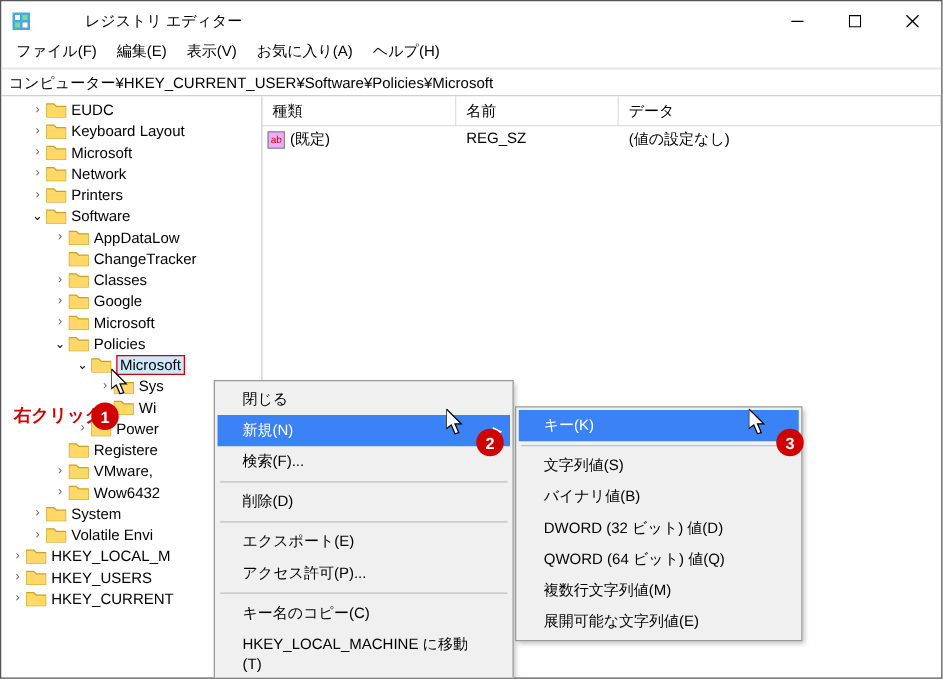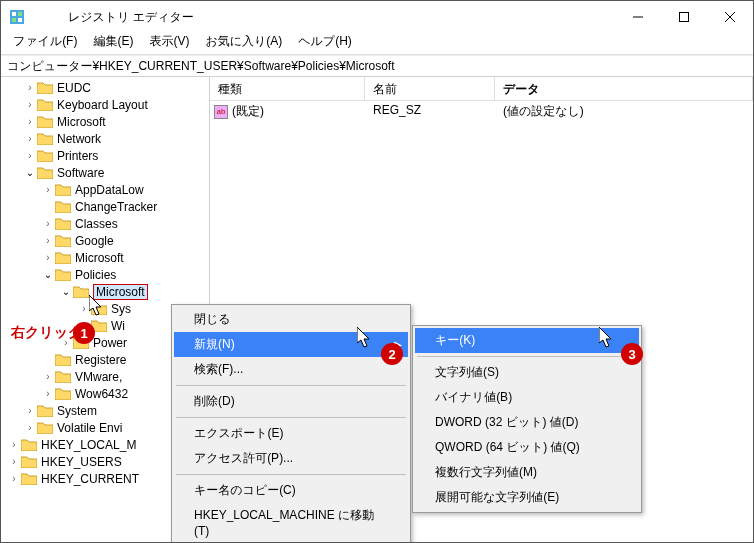--- a/index.html
+++ b/index.html
@@ -13,21 +13,21 @@
   .menubar { height: 22px; display: flex; align-items: flex-start; padding-left: 4px; border-bottom: 1px solid #e0e0e0; }
   .menuitem { padding: 0 8px; font-size: 12px; display: flex; align-items: center; }
   .addrbar { height: 22px; border-top: 1px solid #eee; border-bottom: 1px solid #d0d0d0; padding: 2px 6px; font-size: 12px; display: flex; align-items: center; }
   .content { display: flex; height: calc(100% - 32px - 22px - 22px); }
   .tree { width: 209px; border-right: 1px solid #d0d0d0; overflow: hidden; padding-top: 2px; position: relative; }
   .listpane { flex: 1; }
   .listhdr { display: flex; height: 24px; border-bottom: 1px solid #e0e0e0; }
   .listhdr div { padding: 4px 8px; border-right: 1px solid #e0e0e0; font-size: 12px; }
   .listhdr div:nth-child(1) { width: 155px; }
   .listhdr div:nth-child(2) { width: 130px; }
-  .listhdr div:nth-child(3) { flex: 1; font-weight: bold; }
+  .listhdr div:nth-child(3) { flex: 1; }
   .listrow { display: flex; padding: 2px 0; }
   .listrow div:nth-child(1) { width: 155px; padding-left: 4px; display: flex; align-items: center; gap: 4px; }
   .listrow div:nth-child(2) { width: 130px; padding-left: 8px; }
   .listrow div:nth-child(3) { flex: 1; padding-left: 8px; }
   .treenode { display: flex; align-items: center; height: 17px; font-size: 12px; white-space: nowrap; }
   .chevron { width: 14px; text-align: center; font-size: 10px; color: #666; cursor: default; }
   .chevron.open { color: #000; }
   .folder { width: 16px; height: 13px; margin-right: 4px; flex-shrink: 0; }
   .selbox { border: 1.5px solid #cc0000; padding: 0 2px; background: #cde8ff; }
   .ctxmenu { position: absolute; background: #f0f0f0; border: 1px solid #999; box-shadow: 2px 2px 4px rgba(0,0,0,0.25); font-size: 12px; padding: 2px; }

